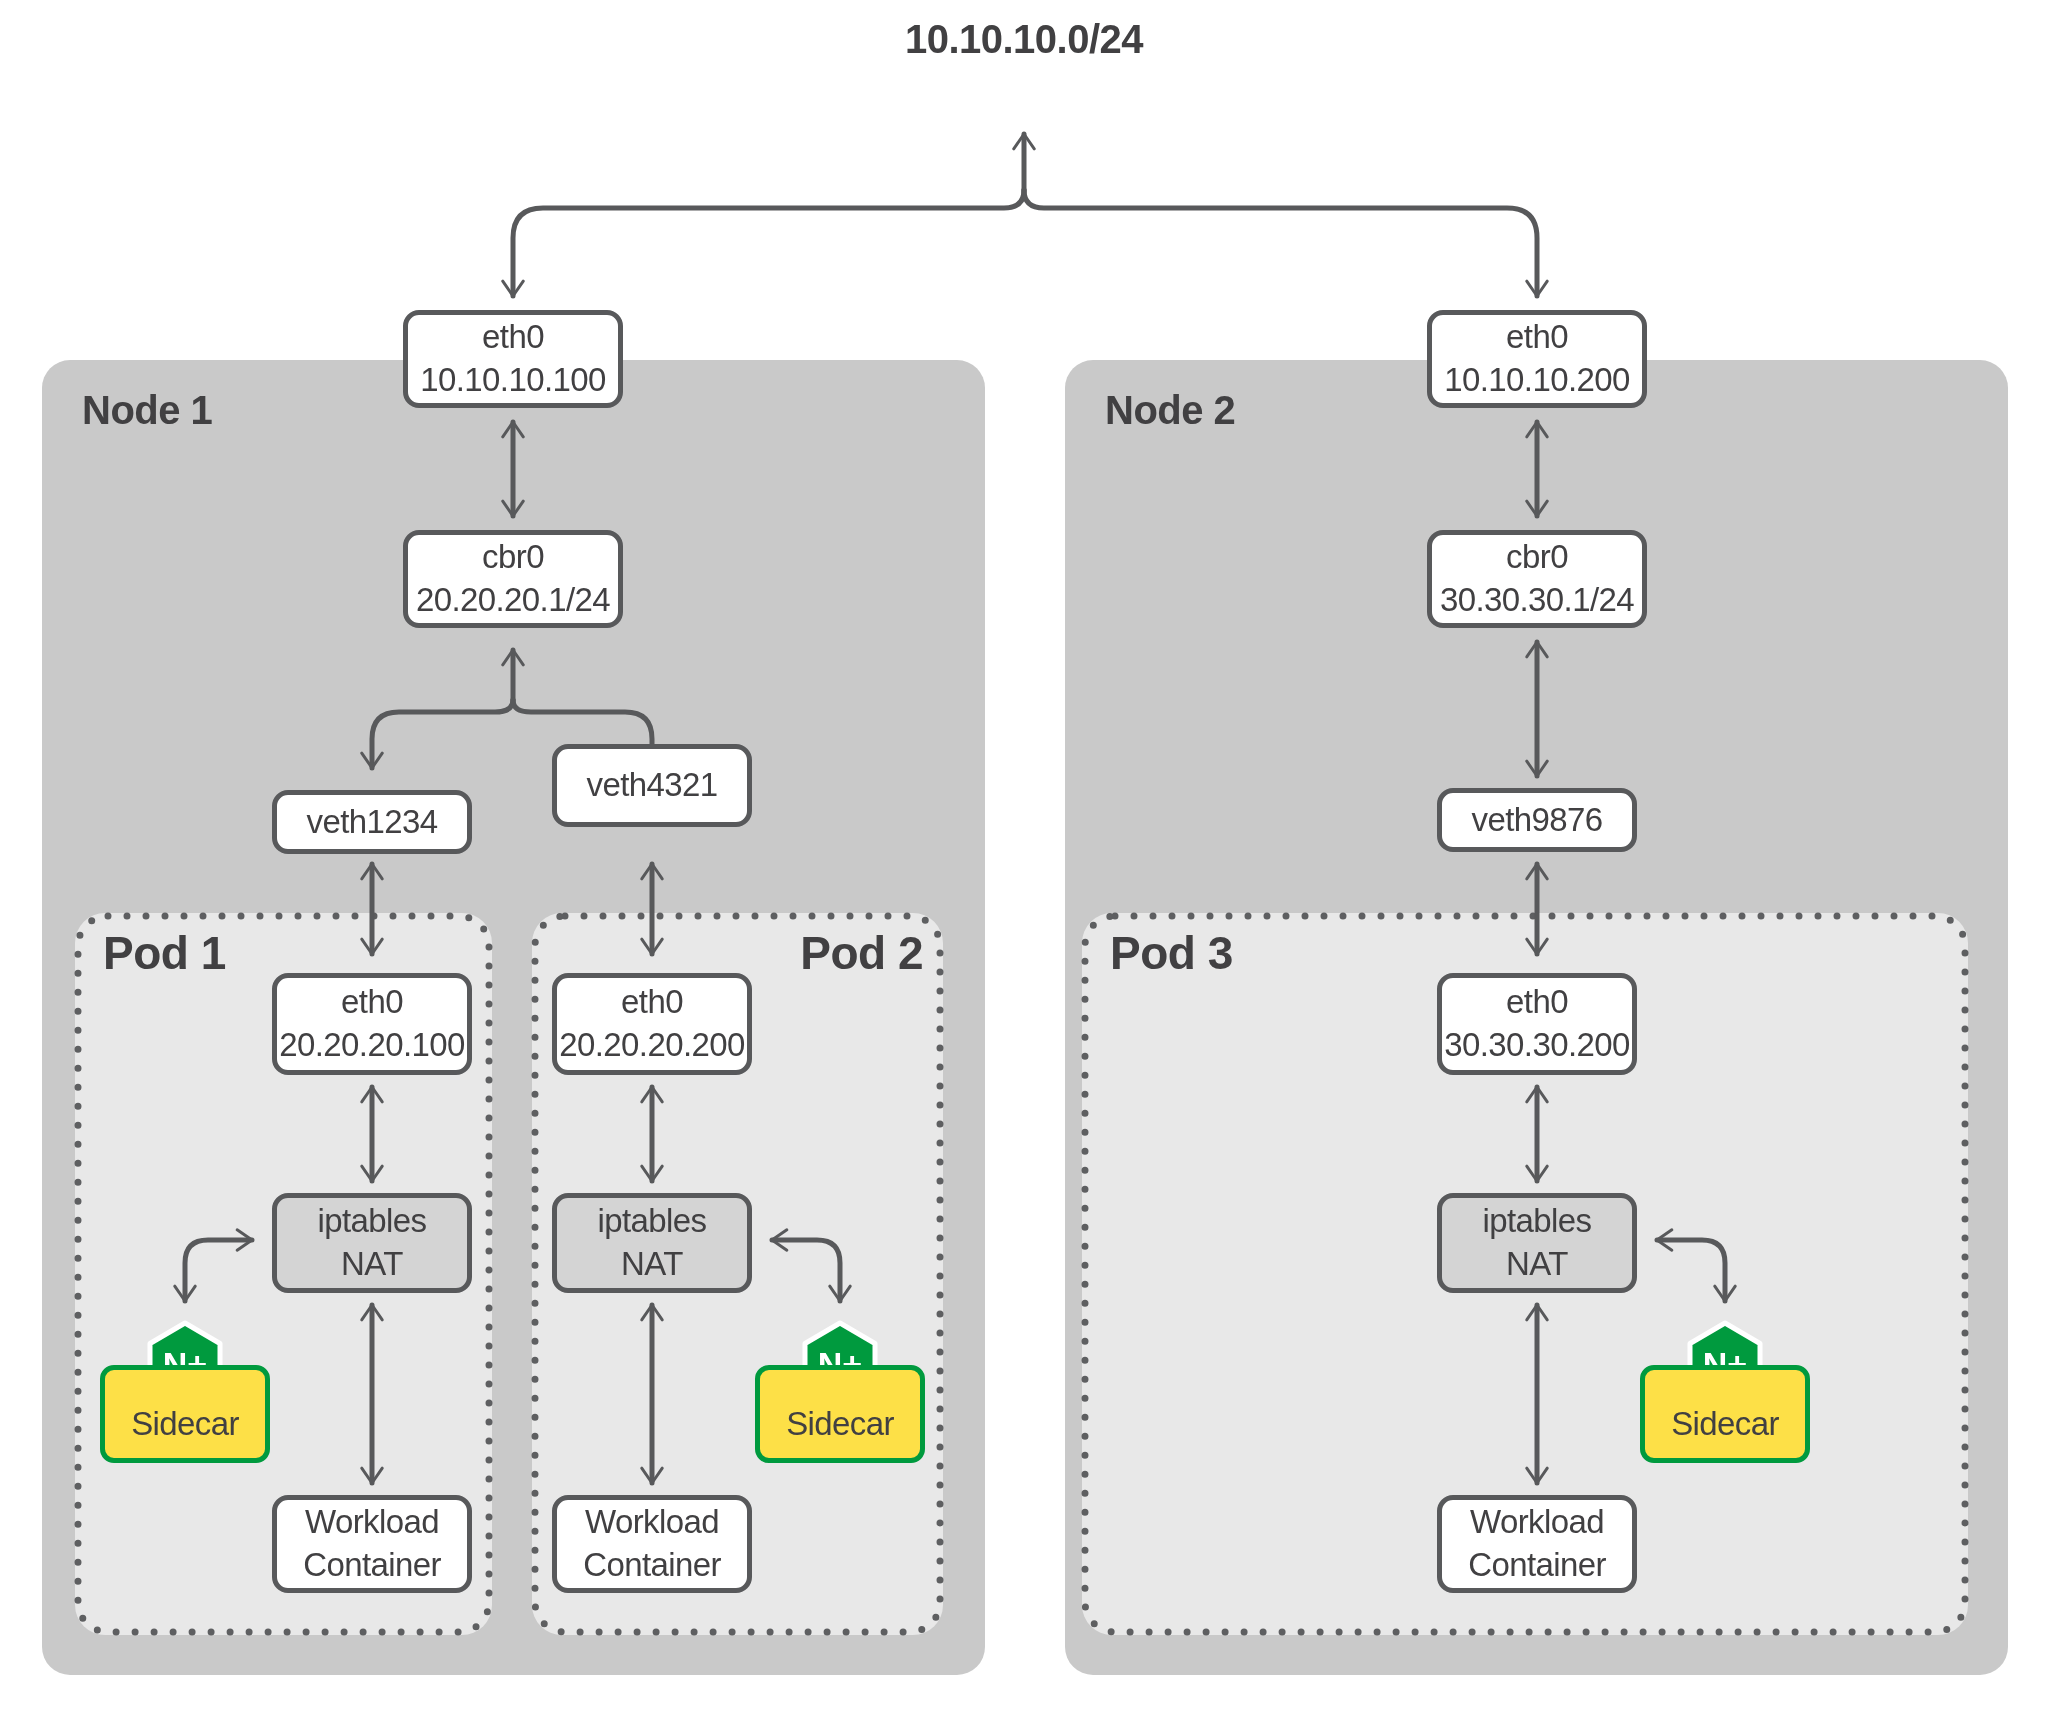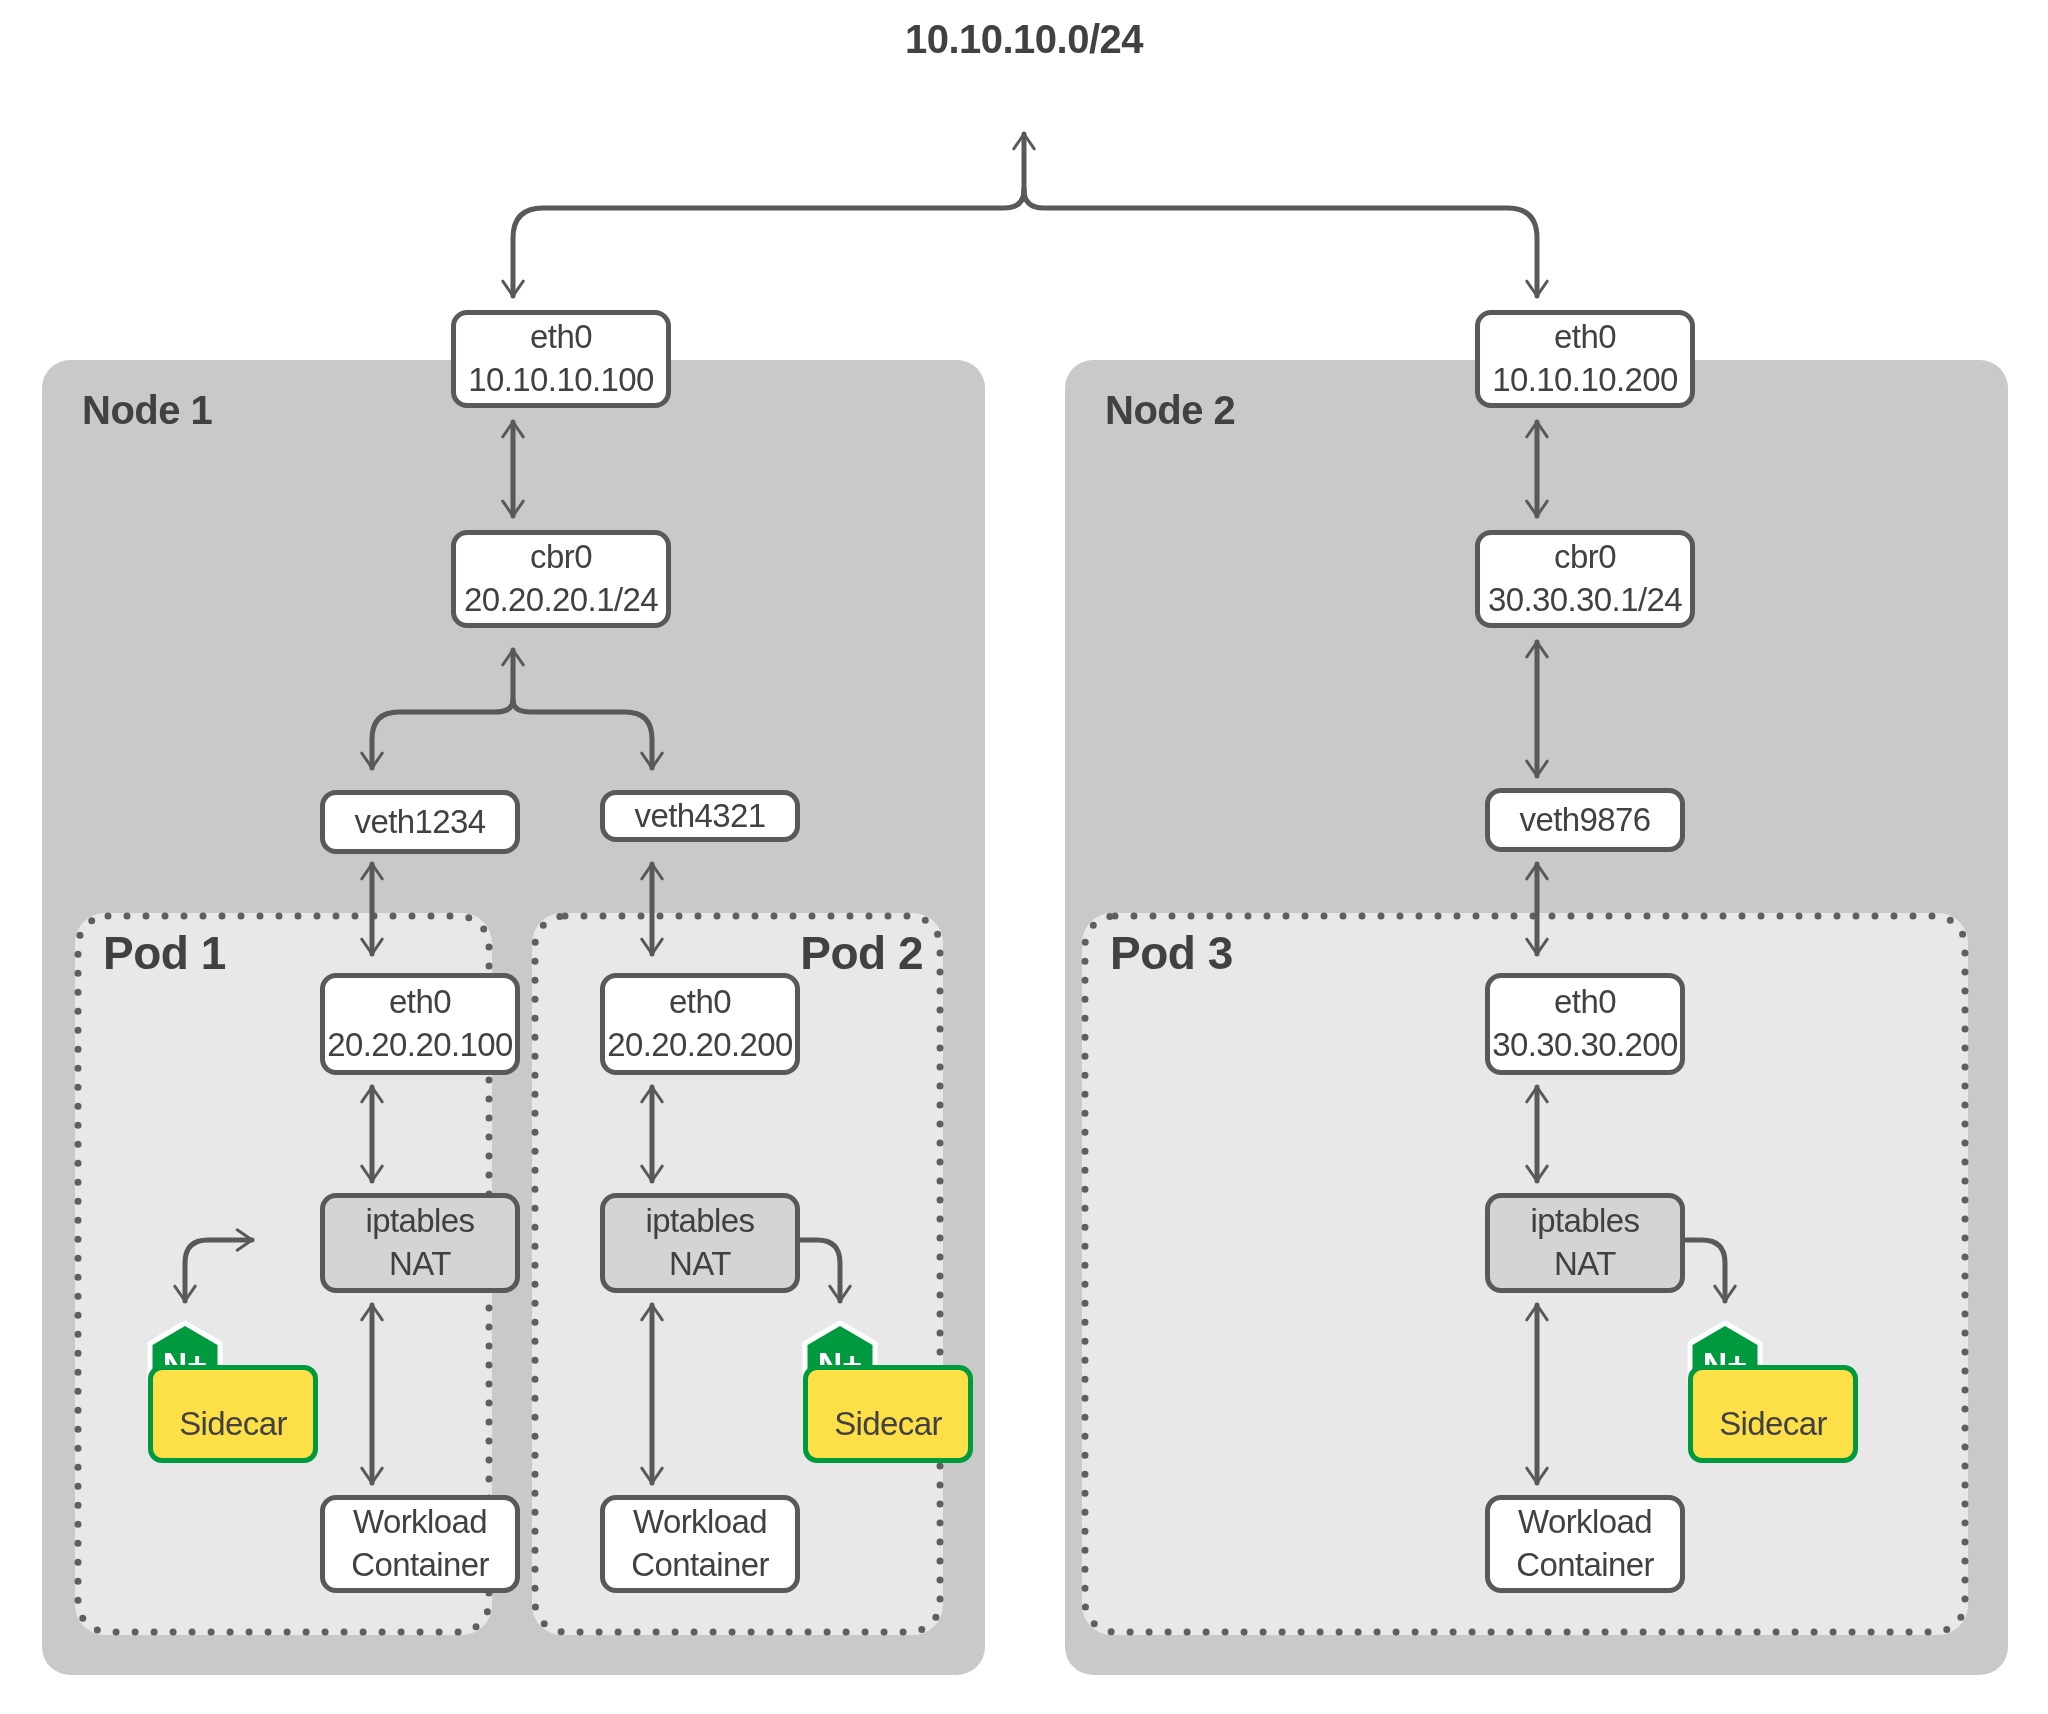--- a/index.html
+++ b/index.html
@@ -11,21 +11,21 @@
   .pod{position:absolute;background:#e8e8e8;border-radius:30px;}
   .lbl{position:absolute;font-weight:bold;font-size:40px;letter-spacing:-0.5px;color:#414042;white-space:nowrap;}
   .podlbl{font-size:46px;}
   .hostlbl{
     position:absolute;left:0;top:16px;width:2048px;text-align:center;
     font-weight:bold;font-size:40px;line-height:1.18;letter-spacing:-0.5px;color:#414042;
   }
   .box{
     position:absolute;background:#ffffff;border:5px solid #58595b;border-radius:16px;
     display:flex;flex-direction:column;align-items:center;justify-content:center;
-    font-size:33px;line-height:1.3;letter-spacing:-0.6px;text-align:center;box-sizing:border-box;color:#414042;margin-left:48px;
+    font-size:33px;line-height:1.3;letter-spacing:-0.6px;text-align:center;box-sizing:border-box;color:#414042;
   }
   .box.nat{background:#d4d4d4;}
   .box.sidecar{background:#fde047;border-color:#009a3e;border-radius:14px;justify-content:flex-end;padding-bottom:12px;}
   .svglayer{position:absolute;left:0;top:0;z-index:5;pointer-events:none;}
   .hexwrap{position:absolute;z-index:6;display:flex;align-items:center;justify-content:center;}
   .hexwrap svg{position:absolute;left:0;top:0;}
   .hexlabel{position:relative;z-index:7;color:#ffffff;font-weight:bold;font-size:34px;letter-spacing:0px;}
   .boxline{display:block;}
 </style>
 </head>
@@ -95,21 +95,21 @@
     <span class="boxline">eth0</span>
     <span class="boxline">10.10.10.100</span>
   </div>
   <div class="box" style="left:403px;top:530px;width:220px;height:98px;z-index:10;">
     <span class="boxline">cbr0</span>
     <span class="boxline">20.20.20.1/24</span>
   </div>
   <div class="box" style="left:272px;top:790px;width:200px;height:64px;z-index:10;">
     <span class="boxline">veth1234</span>
   </div>
-  <div class="box" style="left:552px;top:790px;width:200px;height:52px;z-index:10;justify-content:center;">
+  <div class="box" style="left:552px;top:744px;width:200px;height:83px;z-index:10;justify-content:center;">
     <span class="boxline">veth4321</span>
   </div>
 
   <div class="box" style="left:1427px;top:310px;width:220px;height:98px;z-index:10;">
     <span class="boxline">eth0</span>
     <span class="boxline">10.10.10.200</span>
   </div>
   <div class="box" style="left:1427px;top:530px;width:220px;height:98px;z-index:10;">
     <span class="boxline">cbr0</span>
     <span class="boxline">30.30.30.1/24</span>

